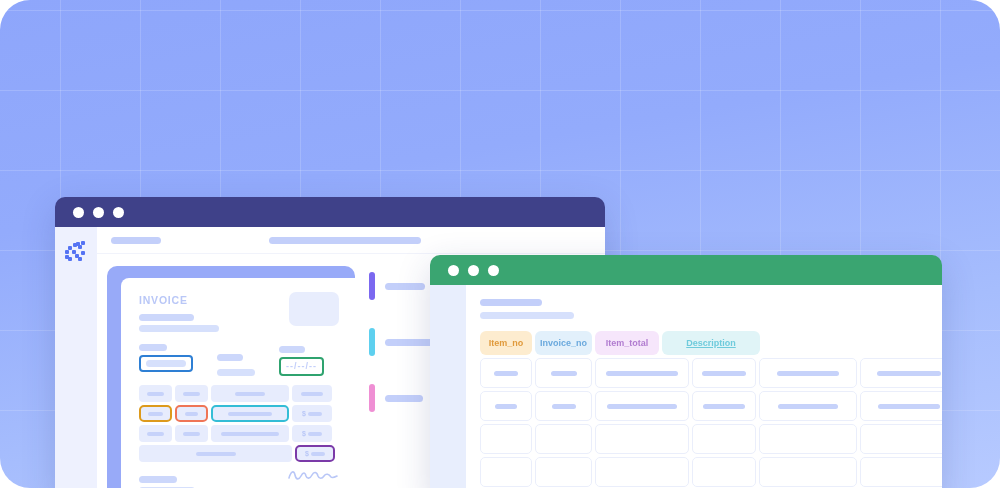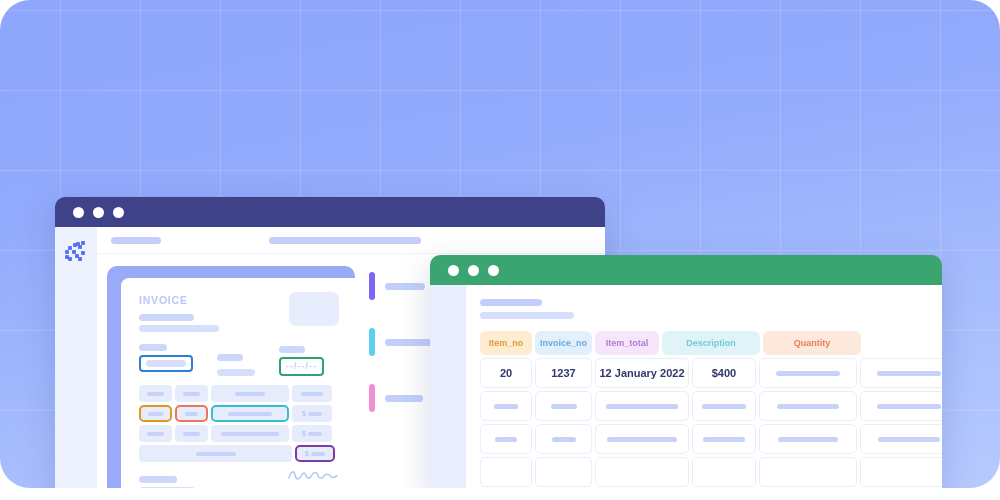--- a/index.html
+++ b/index.html
@@ -462,44 +462,23 @@
 
         <div class="bar" style="width:62px;"></div>
         <div class="bar bar-pale" style="width:94px; margin-top:6px;"></div>
 
         <div class="dtable">
 
           <div class="drow">
             <div class="dcell dhead col0" id="h0" style="background: rgb(253, 236, 207); color: rgb(224, 154, 60);">Item_no</div>
             <div class="dcell dhead col1" id="h1" style="background: rgb(226, 240, 251); color: rgb(107, 169, 221);">Invoice_no</div>
             <div class="dcell dhead col3" id="h3" style="background: rgb(246, 230, 251); color: rgb(177, 124, 208);">Item_total</div>
-            <div class="dcell dhead col4" id="h4" style="background: rgb(224, 244, 247); color: rgb(111, 203, 220);">Description</div>
-            <div class="dcell dhead col5" id="h5" style="background: rgb(253, 232, 221); color: rgb(238, 124, 82);">Quantity</div>
-          </div>
-
-          <div class="drow">
-            <div class="dcell col0">
-                <span class="dval">20</span>
-              </div>
-            <div class="dcell col1">
-                <span class="dval">1237</span>
-              </div>
-            <div class="dcell col2">
-                <span class="dval">12 January 2022</span>
-              </div>
-            <div class="dcell col3">
-                <span class="dval">$400</span>
-              </div>
-            <div class="dcell col4">
-                <span class="ph" style="width:64px;"></span>
-              </div>
-            <div class="dcell col5">
-                <span class="ph" style="width:64px;"></span>
-              </div>
-          </div>
+            <div class="dcell dhead col4" id="h4" style="background: rgb(224, 244, 247); color: rgb(111, 203, 220); text-decoration: underline;">Description</div>
+          </div>
+
 
           <div class="drow">
             <div class="dcell col0">
                 <span class="ph" style="width:24px;"></span>
               </div>
             <div class="dcell col1">
                 <span class="ph" style="width:26px;"></span>
               </div>
             <div class="dcell col2">
                 <span class="ph" style="width:72px;"></span>

